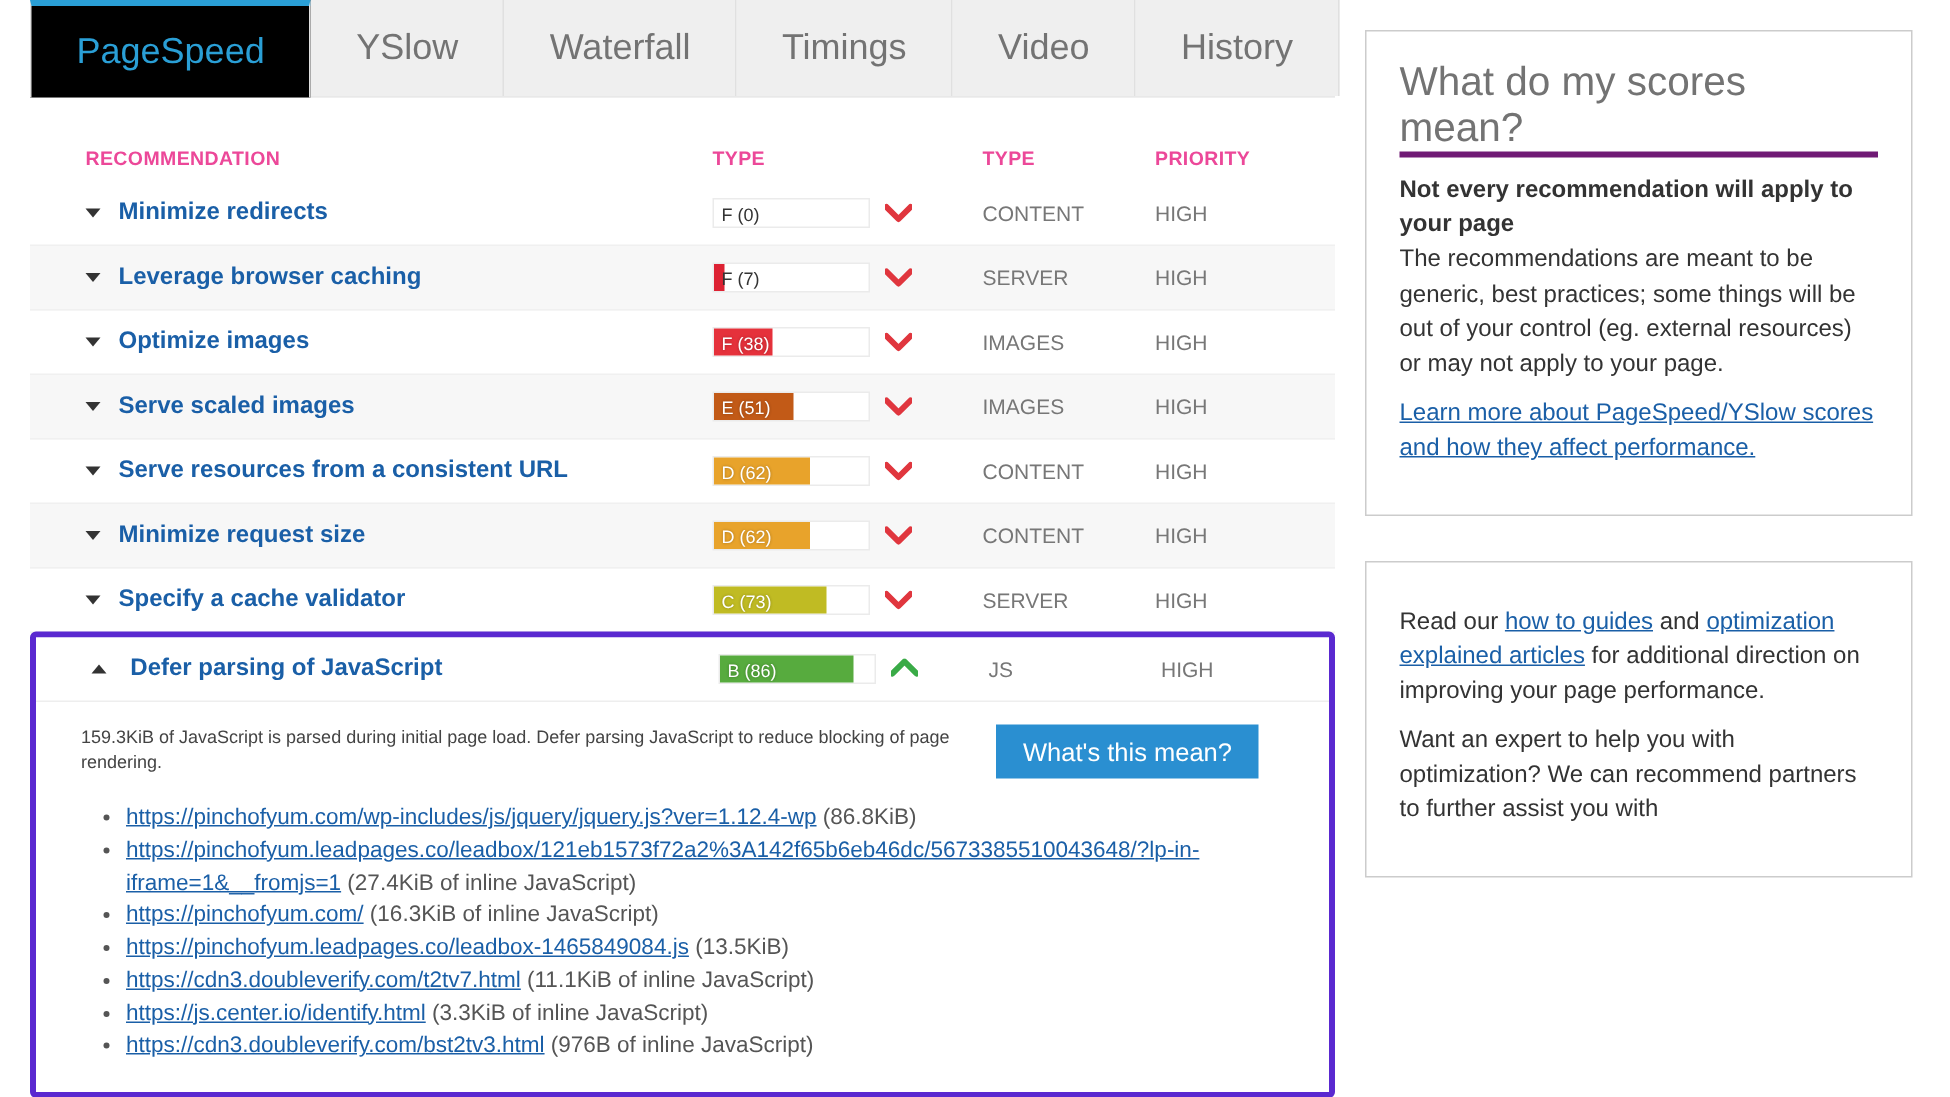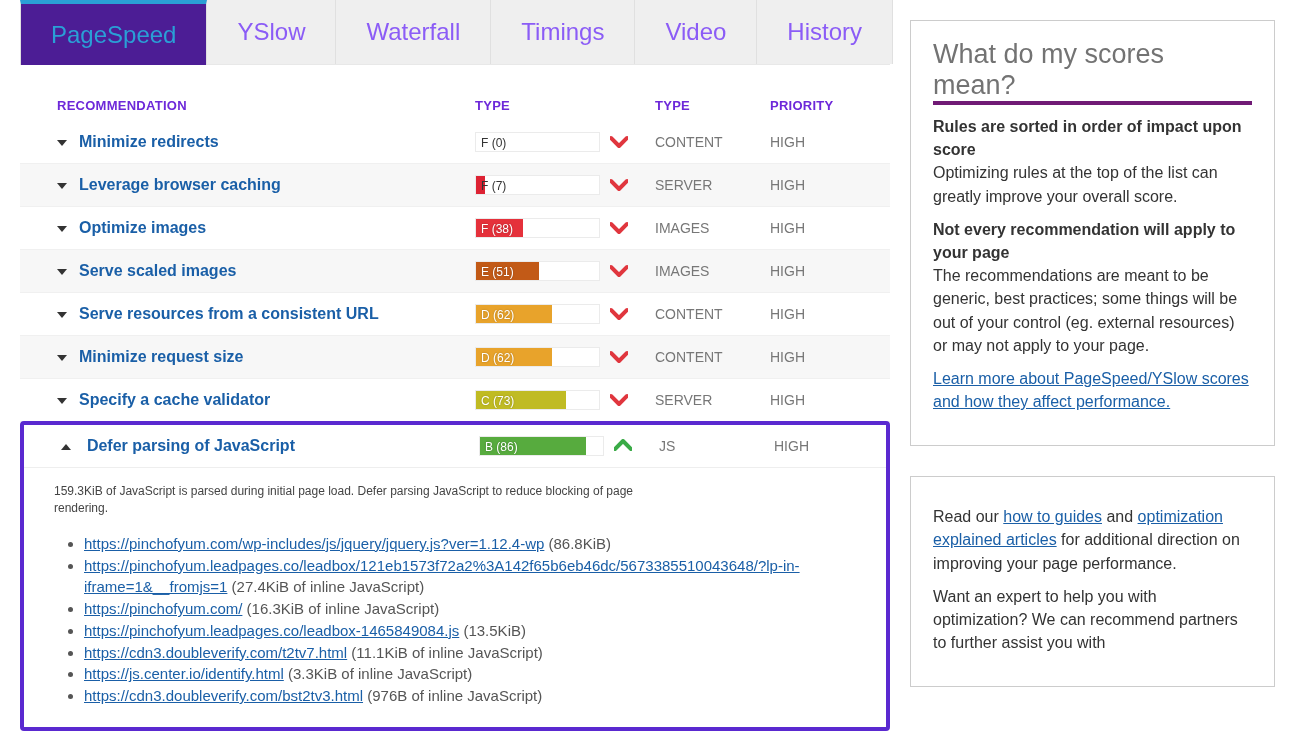--- a/index.html
+++ b/index.html
@@ -33,43 +33,43 @@
   }
   .tab {
     height: 65px;
     display: flex;
     align-items: center;
     justify-content: center;
     padding: 0 30px;
     font-size: 24px;
     font-family: "Segoe UI Light","Segoe UI","Helvetica Neue",sans-serif;
     font-weight: 300;
-    color: #8b5cf6;
+    color: #737373;
     border-right: 1px solid #e0e0e0;
     background: #efefef;
     cursor: pointer;
     white-space: nowrap;
   }
   .tab.active {
-    background: #4c1d95;
+    background: #000000;
     color: #2a9fd6;
     border-top: 4px solid #2a9fd6;
     border-right: 1px solid #e0e0e0;
     border-left: 1px solid #e0e0e0;
     position: relative;
     top: 1px;
   }
   
   .tab-content {
     padding-top: 25px;
   }
   .table-head {
     display: flex;
     padding: 8px 15px;
-    color: #6d28d9;
+    color: #ec4899;
     font-size: 13px;
     font-weight: 600;
     letter-spacing: 0.02em;
   }
   .col-rec   { flex: 0 0 440px; padding-left: 22px;}
   .col-grade { flex: 0 0 180px; }
   .col-type  { flex: 0 0 115px; }
   .col-prio  { flex: 0 0 80px; }
   
   .row {
@@ -103,21 +103,21 @@
     color: #777;
     font-size: 14px;
   }
   .grade-wrap {
     display: flex;
     align-items: center;
   }
   .grade-bar {
     position: relative;
     height: 20px;
-    width: 125px;
+    width: 105px;
     border: 1px solid rgba(0,0,0,.08);
     background: #fff;
   }
   .grade-fill {
     position: absolute;
     top: 0; bottom: 0; left: 0;
     background: #d23;
   }
   .grade-label {
     position: absolute;
@@ -359,41 +359,40 @@
                   </svg>
               </span>
             </div>
           </div>
           <div class="col-type type">JS</div>
           <div class="col-prio prio">HIGH</div>
         </div>
         <div class="detail-body">
           <div class="detail-top">
             <div class="detail-desc">159.3KiB of JavaScript is parsed during initial page load. Defer parsing JavaScript to reduce blocking of page rendering.</div>
+            <button class="whats-btn">What's this mean?</button>
           </div>
           <ul class="detail-list" id="detail-list">
               <li><a href="#">https://pinchofyum.com/wp-includes/js/jquery/jquery.js?ver=1.12.4-wp</a><span> (86.8KiB)</span></li>
               <li><a href="#">https://pinchofyum.leadpages.co/leadbox/121eb1573f72a2%3A142f65b6eb46dc/5673385510043648/?lp-in-iframe=1&amp;__fromjs=1</a><span> (27.4KiB of inline JavaScript)</span></li>
               <li><a href="#">https://pinchofyum.com/</a><span> (16.3KiB of inline JavaScript)</span></li>
               <li><a href="#">https://pinchofyum.leadpages.co/leadbox-1465849084.js</a><span> (13.5KiB)</span></li>
               <li><a href="#">https://cdn3.doubleverify.com/t2tv7.html</a><span> (11.1KiB of inline JavaScript)</span></li>
               <li><a href="#">https://js.center.io/identify.html</a><span> (3.3KiB of inline JavaScript)</span></li>
               <li><a href="#">https://cdn3.doubleverify.com/bst2tv3.html</a><span> (976B of inline JavaScript)</span></li>
             </ul>
         </div>
       </div>
 
     </div>
   </div>
 
   <div class="sidebar">
     <div class="card first-card">
       <h2>What do my scores mean?</h2>
-      <p><strong>Rules are sorted in order of impact upon score</strong><br>
-         <span>Optimizing rules at the top of the list can greatly improve your overall score.</span></p>
       <p><strong>Not every recommendation will apply to your page</strong><br>
          <span>The recommendations are meant to be generic, best practices; some things will be out of your control (eg. external resources) or may not apply to your page.</span></p>
       <p><a href="#">Learn more about PageSpeed/YSlow scores and how they affect performance.</a></p>
     </div>
 
     <div class="card">
       <p>
         <span>Read our </span><a href="#">how to guides</a><span> and </span><a href="#">optimization explained articles</a><span> for additional direction on improving your page performance.</span>
       </p>
       <p>Want an expert to help you with optimization? We can recommend partners to further assist you with</p>

